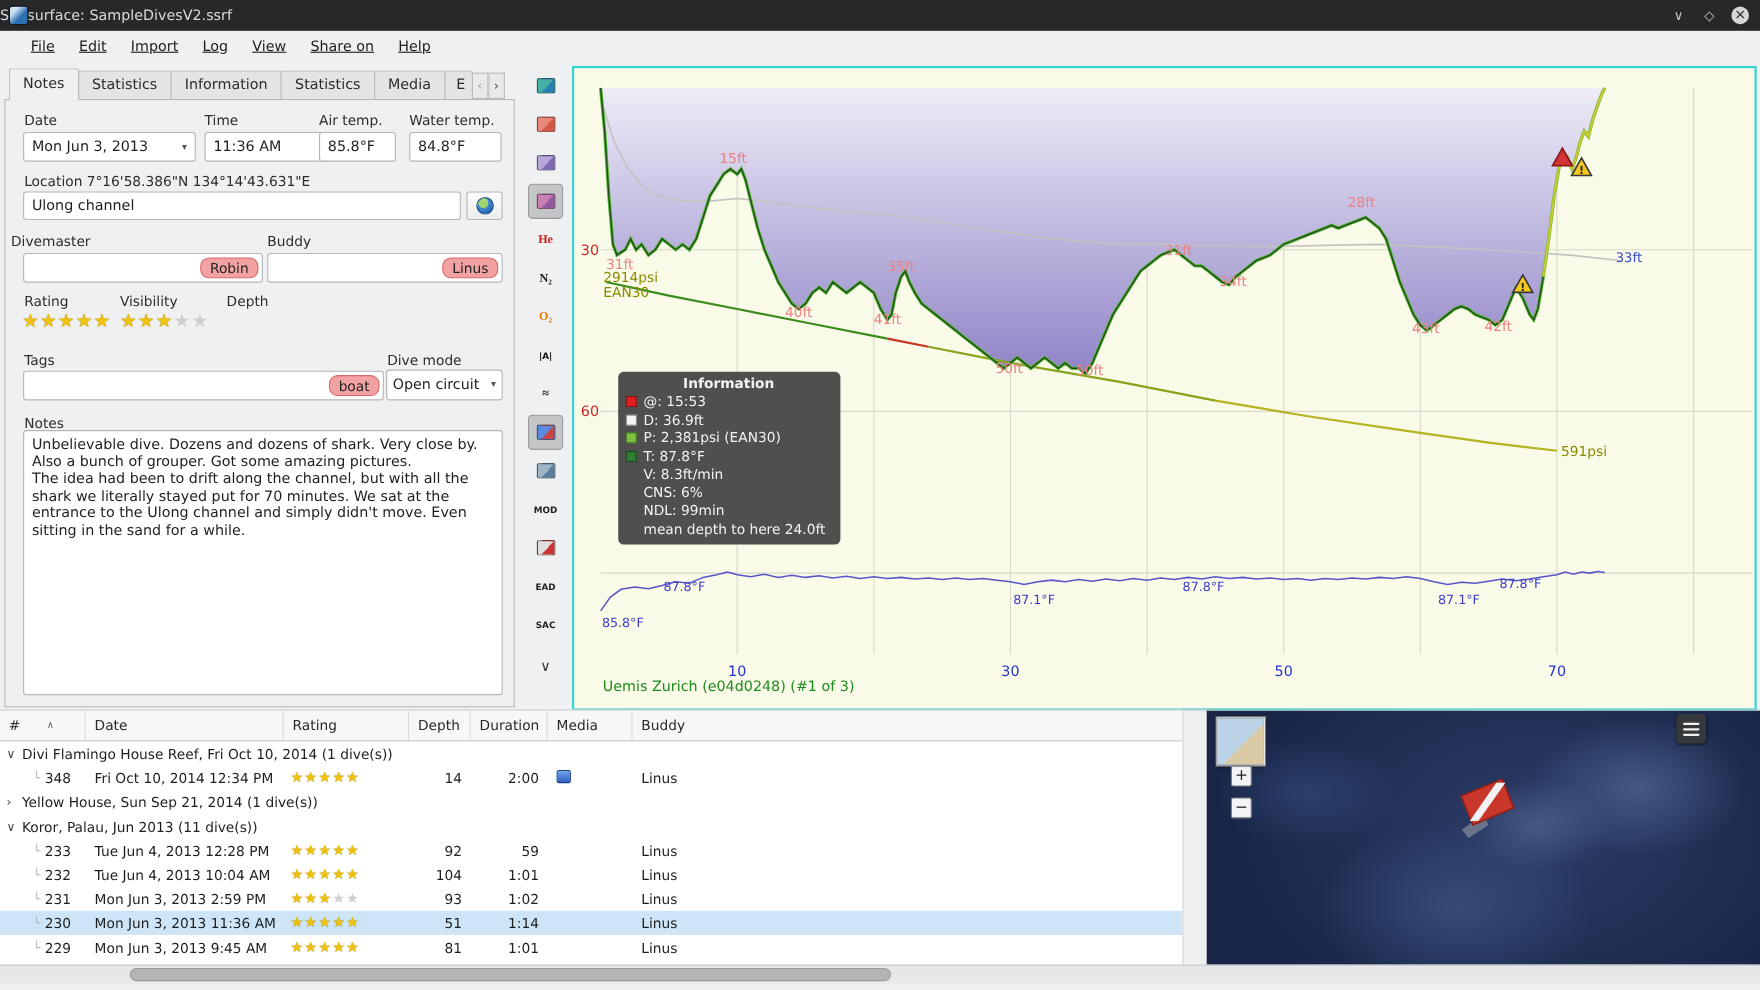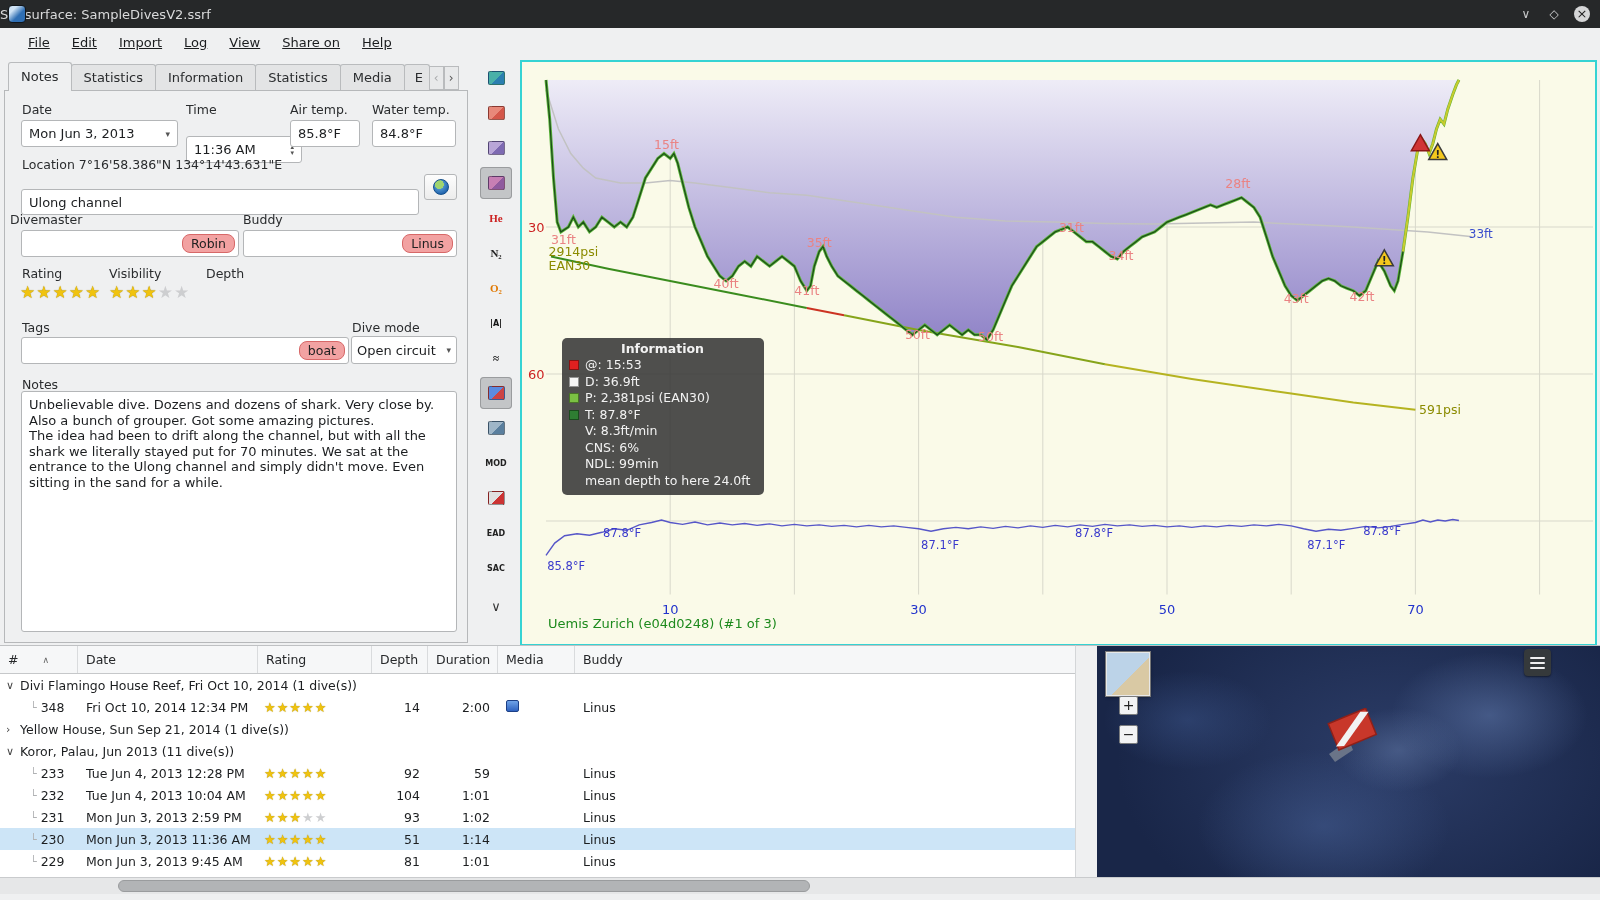--- a/index.html
+++ b/index.html
@@ -130,32 +130,32 @@
   <div class="panel">
     <span class="lbl" style="left:17px;top:11px">Date</span>
     <span class="lbl" style="left:181px;top:11px">Time</span>
     <span class="lbl" style="left:285px;top:11px">Air temp.</span>
     <span class="lbl" style="left:367px;top:11px">Water temp.</span>
 
     <div class="combo" style="left:16px;top:29px;width:157px;height:27px">
       <span>Mon Jun 3, 2013</span>
       <span class="combo-arrow">▾</span>
     </div>
-    <div class="spin" style="left:181px;top:45px;width:116px;height:27px">
+    <div class="spin" style="left:181px;top:29px;width:116px;height:27px">
       <span>11:36 AM</span>
       <span class="spin-arrows">
           <span>▴</span>
           <span>▾</span>
         </span>
     </div>
     <div class="field" style="left:285px;top:29px;width:70px;height:27px">85.8°F</div>
     <div class="field" style="left:367px;top:29px;width:84px;height:27px">84.8°F</div>
 
     <span class="lbl" style="left:17px;top:66px">Location 7°16'58.386"N 134°14'43.631"E</span>
-    <div class="field" style="left:16px;top:98px;width:398px;height:26px">Ulong channel</div>
+    <div class="field" style="left:16px;top:83px;width:398px;height:26px">Ulong channel</div>
     <div class="globe-btn" style="left:419px;top:83px;width:33px;height:26px">
       <span class="globe"></span>
     </div>
 
     <span class="lbl" style="left:5px;top:121px">Divemaster</span>
     <span class="lbl" style="left:238px;top:121px">Buddy</span>
     <div class="field pillfield" style="left:16px;top:139px;width:218px;height:27px">
       <span class="pill">Robin</span>
     </div>
     <div class="field pillfield" style="left:238px;top:139px;width:214px;height:27px">

